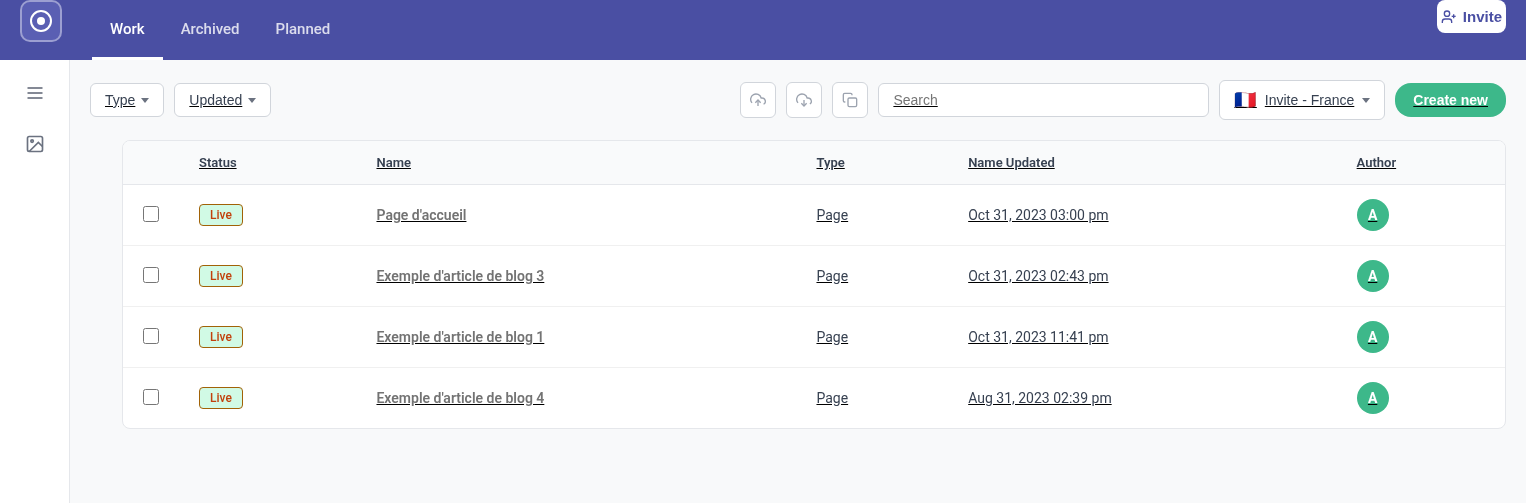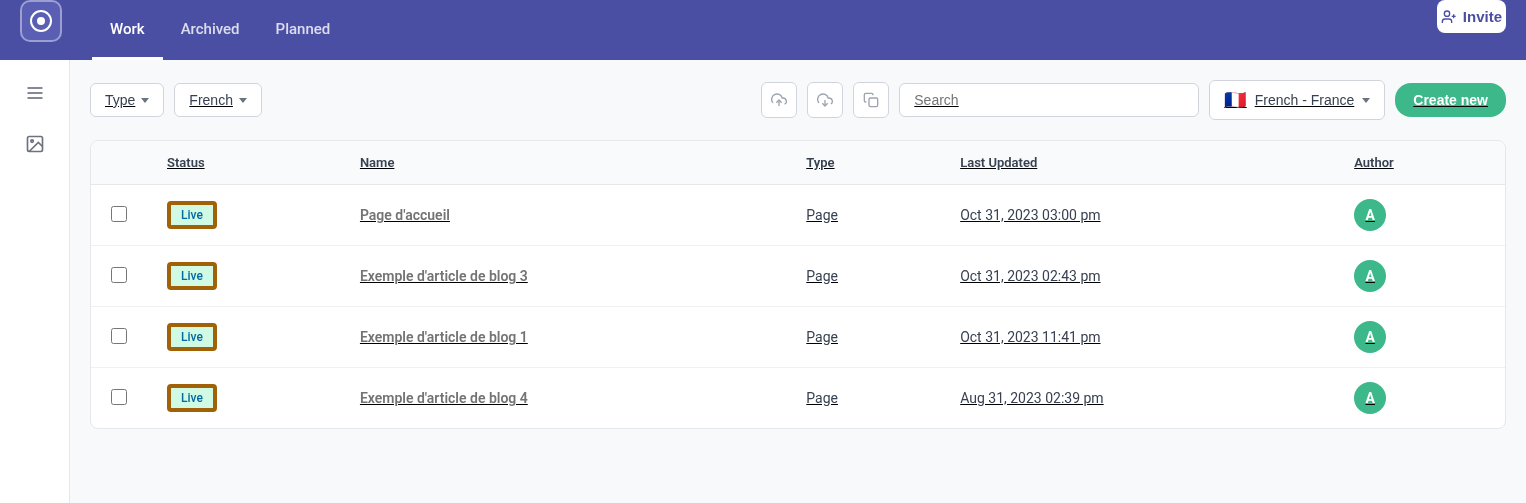--- a/index.html
+++ b/index.html
@@ -137,21 +137,21 @@
       display: flex; align-items: center; justify-content: center;
       cursor: pointer;
       color: #9ca3af;
     }
     .search-input {
       border: 1px solid #d1d5db;
       border-radius: 6px;
       padding: 8px 14px;
       font-size: 14px;
       color: #374151;
-      width: 300px;
+      width: 331px;
       outline: none;
       background: white;
     }
     .language-btn {
       background: white;
       border: 1px solid #d1d5db;
       border-radius: 6px;
       padding: 8px 14px;
       font-size: 14px;
       color: #374151;
@@ -173,20 +173,21 @@
       font-weight: 600;
       cursor: pointer;
     }
 
     
     .table-container {
       background: white;
       border-radius: 8px;
       border: 1px solid #e5e7eb;
       overflow: hidden;
+      margin-left: 32px;
     }
     table {
       width: 100%;
       border-collapse: collapse;
     }
     thead tr {
       background: #f9fafb;
       border-bottom: 1px solid #e5e7eb;
     }
     thead th {
@@ -211,22 +212,22 @@
     }
     .checkbox {
       width: 16px; height: 16px;
       border: 1.5px solid #d1d5db;
       border-radius: 3px;
       cursor: pointer;
       background: white;
     }
     .status-badge {
       background: #d1fae5;
-      color: #0369a1;
-      border: 4px solid #a16207;
+      color: #c2410c;
+      border: 1px solid #a16207;
       border-radius: 4px;
       padding: 3px 10px;
       font-size: 12px;
       font-weight: 500;
       display: inline-block;
     }
     .row-name {
       font-weight: 600;
       color: #737373;
     }
@@ -295,21 +296,21 @@
 </div>
 
 <div class="main-content">
 
   <div class="toolbar">
     <button class="filter-btn">
       <span>Type</span>
       <span class="chevron-down"></span>
     </button>
     <button class="filter-btn">
-      <span>French</span>
+      <span>Updated</span>
       <span class="chevron-down"></span>
     </button>
     <div class="toolbar-spacer"></div>
     <div class="toolbar-icon-btn">
       <svg width="16" height="16" viewBox="0 0 24 24" fill="none" stroke="#9ca3af" stroke-width="2">
         <polyline points="16,16 12,12 8,16"></polyline>
         <line x1="12" y1="12" x2="12" y2="21"></line>
         <path d="M20.39 18.39A5 5 0 0 0 18 9h-1.26A8 8 0 1 0 3 16.3"></path>
       </svg>
     </div>
@@ -322,37 +323,37 @@
     </div>
     <div class="toolbar-icon-btn">
       <svg width="16" height="16" viewBox="0 0 24 24" fill="none" stroke="#9ca3af" stroke-width="2">
         <rect x="9" y="9" width="13" height="13" rx="2"></rect>
         <path d="M5 15H4a2 2 0 0 1-2-2V4a2 2 0 0 1 2-2h9a2 2 0 0 1 2 2v1"></path>
       </svg>
     </div>
     <input class="search-input" type="text" placeholder="Search" style="">
     <button class="language-btn">
       <span class="flag">🇫🇷</span>
-      <span>French - France</span>
+      <span>Invite - France</span>
       <span class="chevron-down"></span>
     </button>
     <button class="create-new-btn">
       <span>Create new</span>
     </button>
   </div>
 
   <div class="table-container">
     <table>
       <thead>
         <tr>
           <th class="checkbox-cell"></th>
           <th><span>Status</span></th>
           <th><span>Name</span></th>
           <th><span>Type</span></th>
-          <th><span>Last Updated</span></th>
+          <th><span>Name Updated</span></th>
           <th><span>Author</span></th>
         </tr>
       </thead>
       <tbody id="table-body">
       <tr>
     <td class="checkbox-cell">
       <input type="checkbox" class="checkbox" style="">
     </td>
     <td>
       <span class="status-badge">Live</span>

